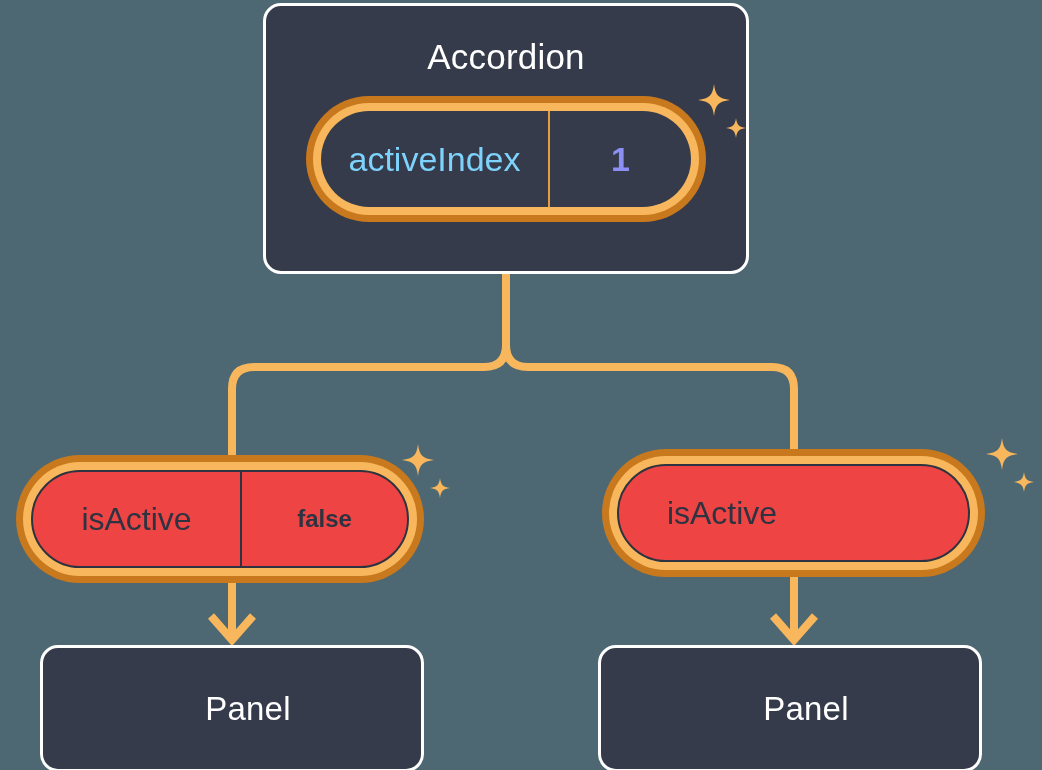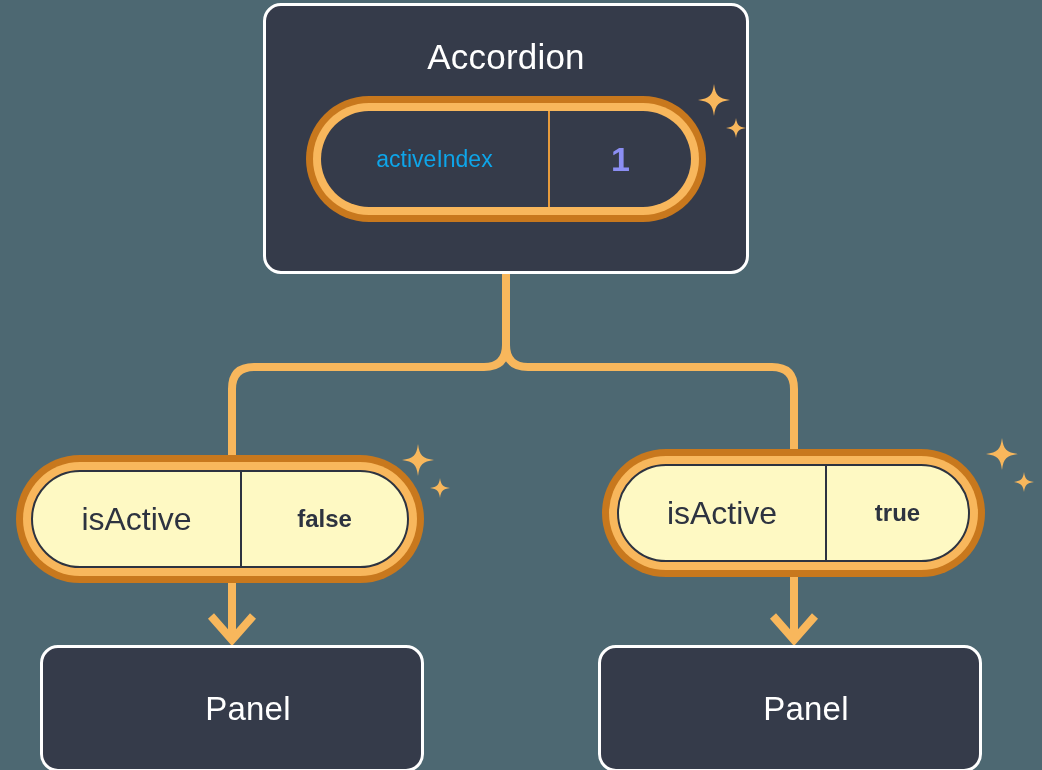--- a/index.html
+++ b/index.html
@@ -112,33 +112,33 @@
     top: 96px;
     width: 400px;
     height: 126px;
   }
   #pill-accordion .pill-inner {
     background: #353b4a;
     border: 0;
   }
   #pill-accordion .pill-key {
     flex: 0 0 227px;
-    color: #0ea5e9;
-    font-size: 23px;
+    color: #7dd3fc;
+    font-size: 34px;
     border-right: 2px solid #e79b3c;
   }
   #pill-accordion .pill-val {
     flex: 1 1 auto;
     color: #8b8ef3;
     font-size: 34px;
   }
 
   
   .pill-state .pill-inner {
-    background: #fef9c3;
+    background: #ef4444;
     border: 2px solid #2d3340;
   }
   .pill-state .pill-key {
     color: #2d3340;
     font-size: 32px;
   }
   .pill-state .pill-val {
     color: #2d3340;
     font-size: 24px;
     border-left: 2px solid #2d3340;
@@ -222,21 +222,20 @@
   </svg>
 
   <div id="panel-left" class="node-box panel-box">
     <div class="node-title">Panel</div>
   </div>
 
   <div id="pill-right" class="pill pill-state">
     <div class="pill-mid">
       <div class="pill-inner">
         <div class="pill-key">isActive</div>
-        <div class="pill-val">true</div>
       </div>
     </div>
   </div>
 
   <svg id="sparkle-right" class="sparkle" viewBox="0 0 56 66">
     <path d="M20 2 C21.5 13.5 24.5 16.5 36 18 C24.5 19.5 21.5 22.5 20 34 C18.5 22.5 15.5 19.5 4 18 C15.5 16.5 18.5 13.5 20 2 Z" fill="#f8b75c"></path>
     <path d="M42 36 C43 43 44.8 44.8 52 46 C44.8 47.2 43 49 42 56 C41 49 39.2 47.2 32 46 C39.2 44.8 41 43 42 36 Z" fill="#f8b75c"></path>
   </svg>
 
   <div id="panel-right" class="node-box panel-box">

